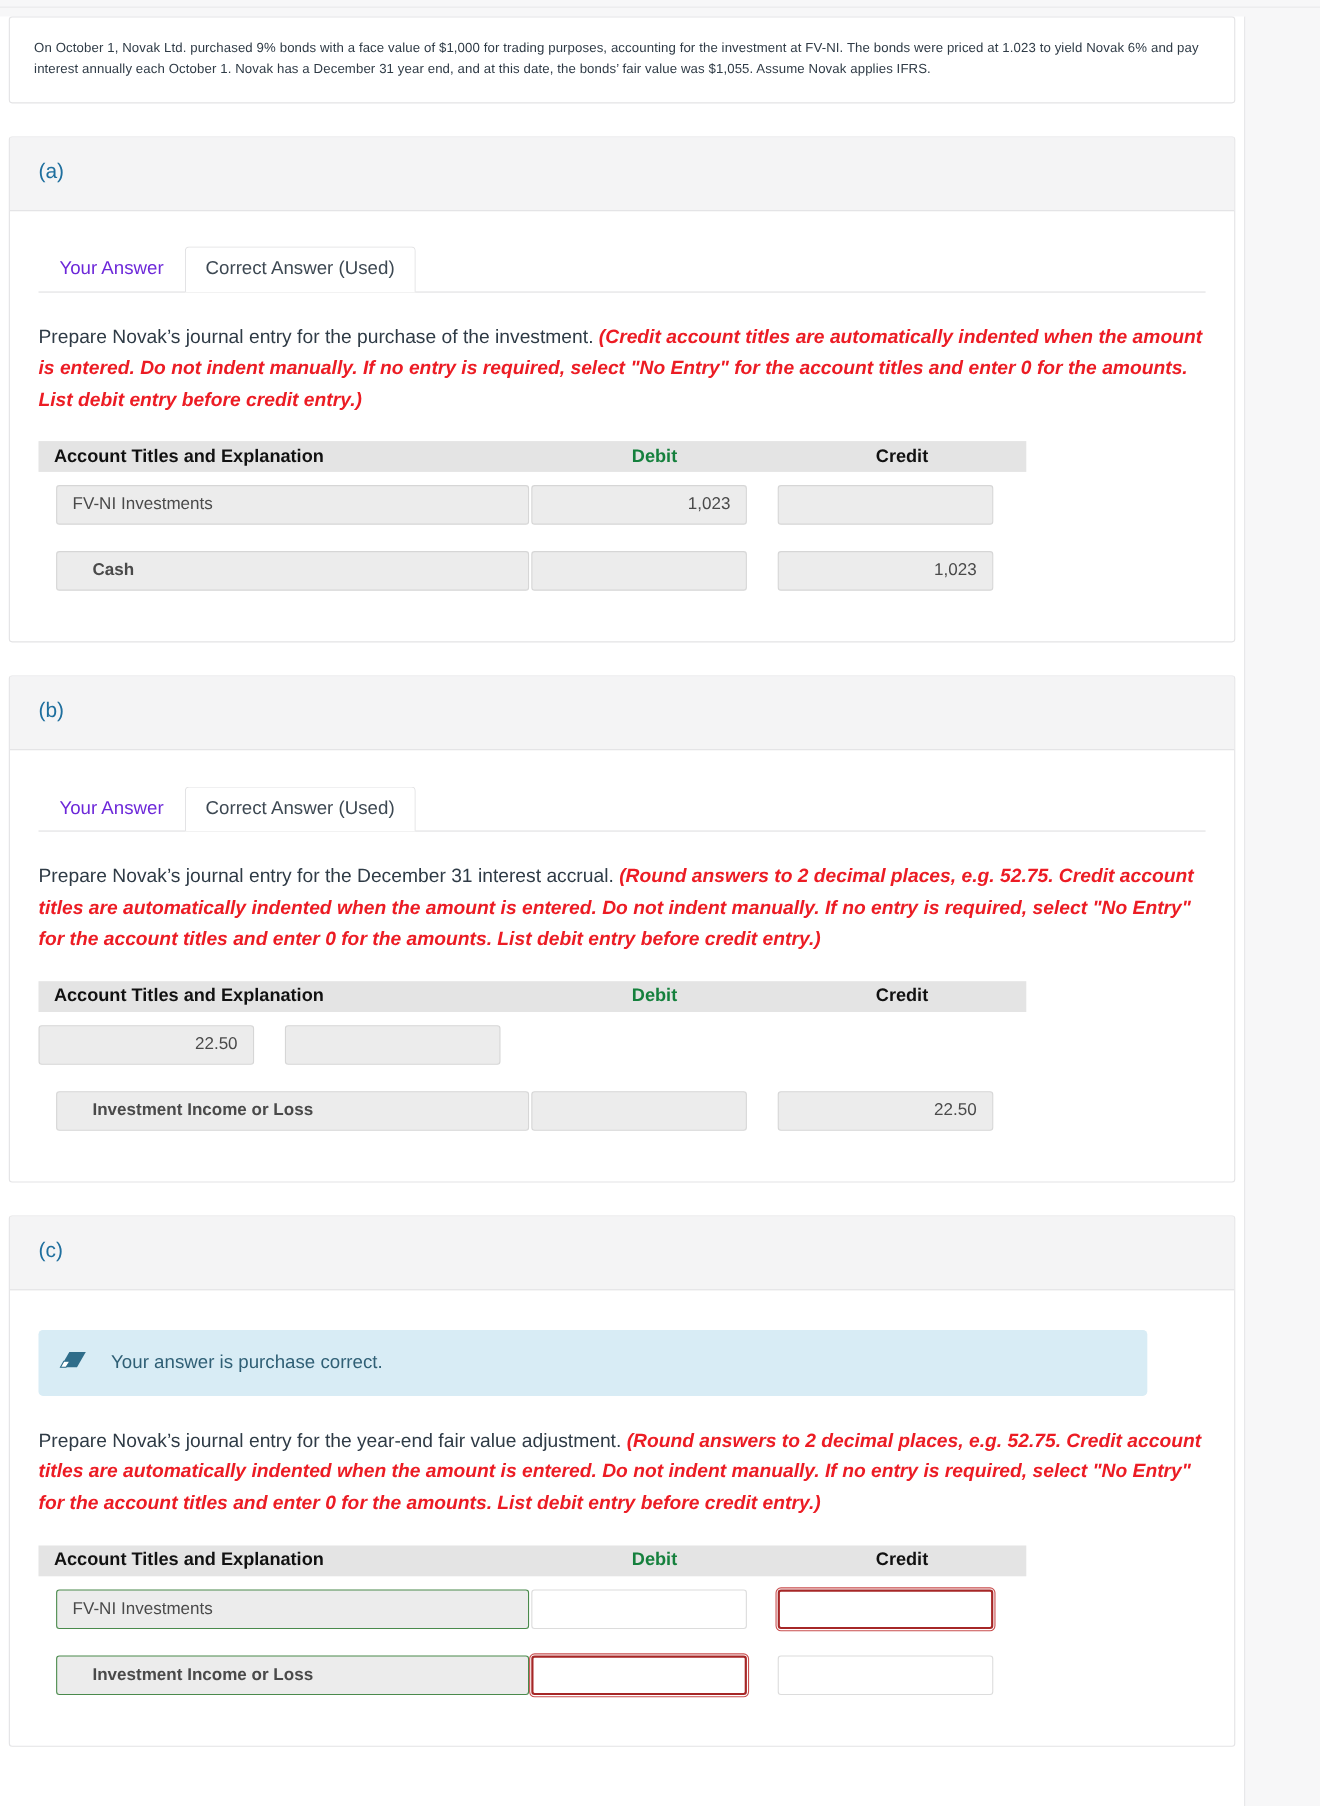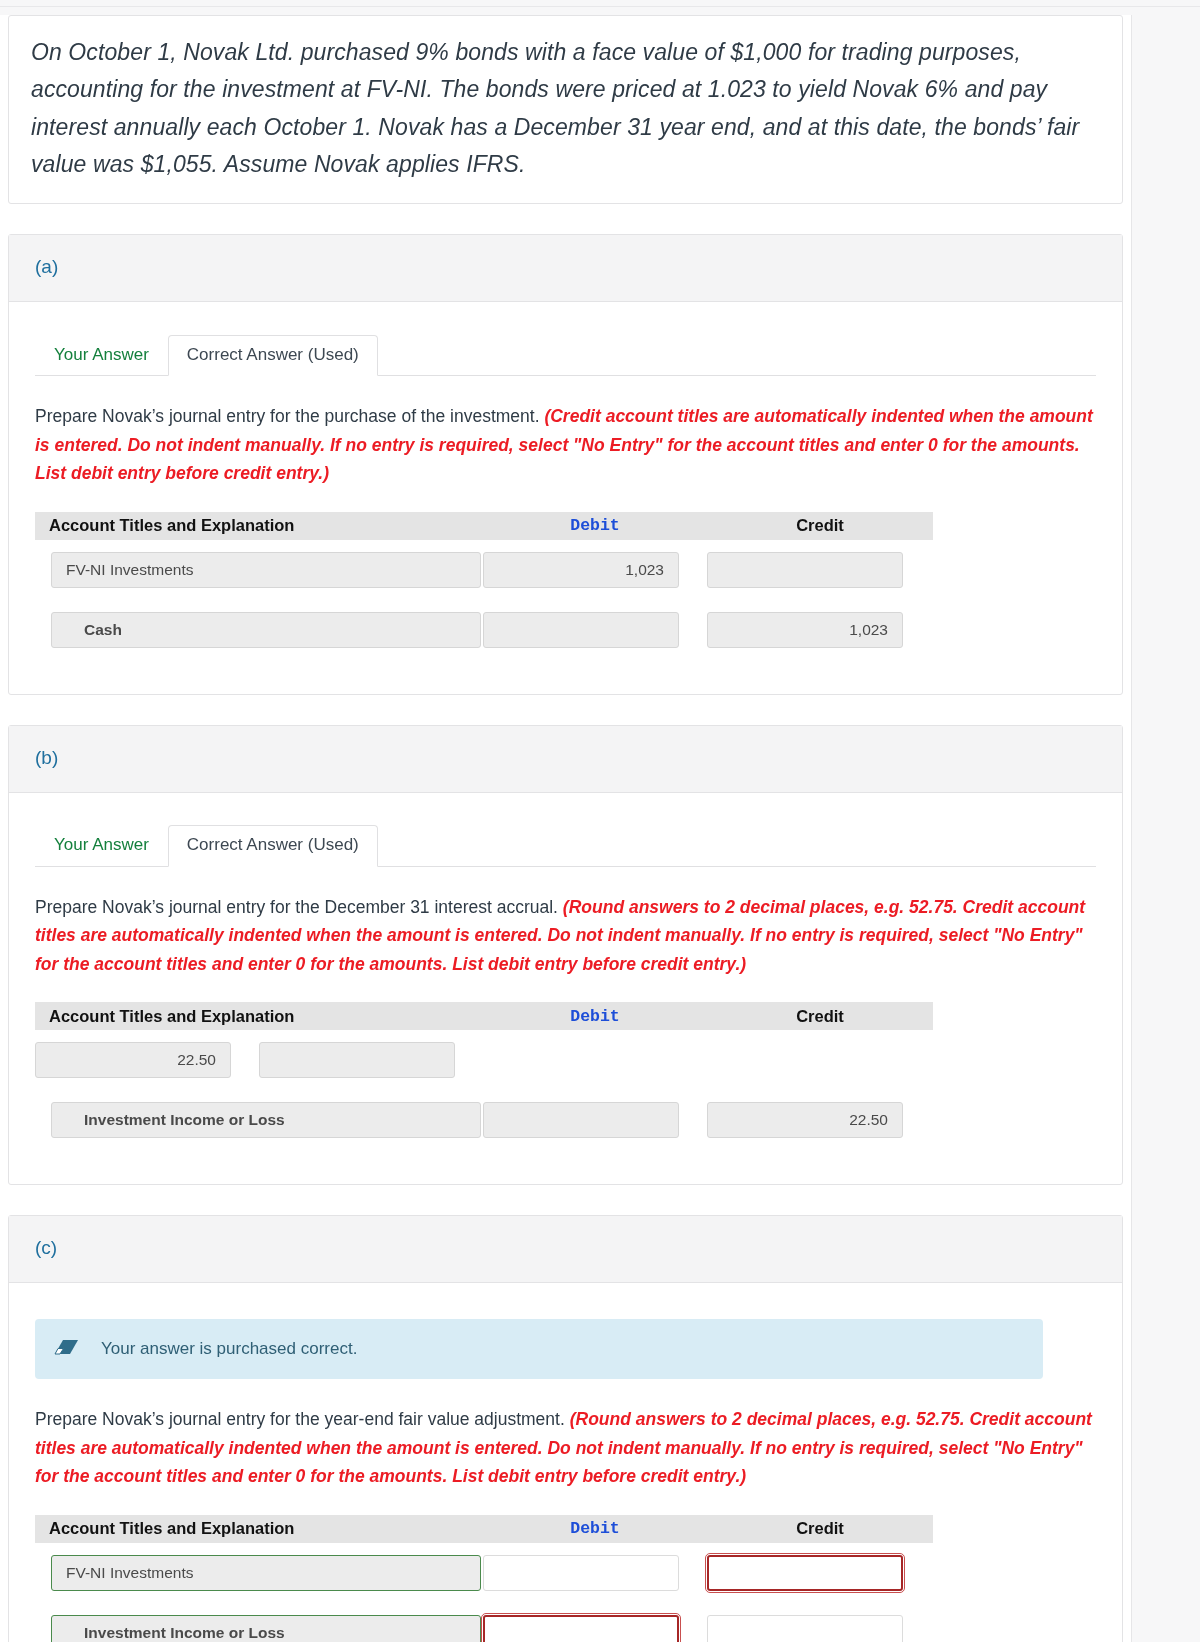--- a/index.html
+++ b/index.html
@@ -34,25 +34,24 @@
   }
   
   .prompt-card {
     margin: 8px 8px 0 8px;
     background: #ffffff;
     border: 1px solid #e3e3e5;
     border-radius: 3px;
     padding: 18px 22px 20px 22px;
   }
   .prompt-text {
-    font-size: 23px;
+    font-size: 12px;
     line-height: 1.62;
     color: #2f3b46;
     letter-spacing: 0.1px;
-    font-style: italic;
   }
   
   .part-block {
     margin: 30px 8px 0 8px;
     border: 1px solid #e3e3e5;
     border-radius: 3px;
     background: #ffffff;
   }
   .part-header {
     background: #f4f4f5;
@@ -76,21 +75,21 @@
     margin: 14px 0 0 0;
   }
   .tab {
     font-size: 17px;
     padding: 9px 18px 10px 18px;
     line-height: 1.2;
     cursor: pointer;
     white-space: nowrap;
   }
   .tab.inactive {
-    color: #15803d;
+    color: #6d28d9;
     border: 1px solid transparent;
     border-bottom: none;
   }
   .tab.active {
     color: #3d4852;
     background: #ffffff;
     border: 1px solid #e0e0e2;
     border-bottom: 1px solid #ffffff;
     border-radius: 4px 4px 0 0;
     margin-bottom: -1px;
@@ -123,22 +122,21 @@
     font-weight: bold;
     font-size: 16.5px;
     padding-left: 14px;
     color: #111;
   }
   .jhead .c-debit {
     width: 224px;
     text-align: center;
     font-weight: bold;
     font-size: 16.5px;
-    color: #1d4ed8;
-    font-family: Liberation Mono, monospace;
+    color: #15803d;
   }
   .jhead .c-credit {
     width: 226px;
     text-align: center;
     font-weight: bold;
     font-size: 16.5px;
     color: #111;
   }
   .jrow {
     display: flex;
@@ -309,21 +307,21 @@
         <span class="part-label">(c)</span>
       </div>
       <div class="part-body">
         <div class="alert">
           <span class="eraser-icon">
             <svg width="26" height="20" viewBox="0 0 26 20">
               <polygon points="7,17 2,17 10,3 25,3 17,17" fill="#2f6d8a"></polygon>
               <polygon points="7,17 2,17 5,11.5 10.5,11.5" fill="#ffffff" stroke="#2f6d8a" stroke-width="1"></polygon>
             </svg>
           </span>
-          <span class="alert-text">Your answer is purchased correct.</span>
+          <span class="alert-text">Your answer is purchase correct.</span>
         </div>
         <div class="instr">
           <span>Prepare Novak’s journal entry for the year-end fair value adjustment.</span>
           <span class="hint">(Round answers to 2 decimal places, e.g. 52.75. Credit account titles are automatically indented when the amount is entered. Do not indent manually. If no entry is required, select "No Entry" for the account titles and enter 0 for the amounts. List debit entry before credit entry.)</span>
         </div>
         <div class="jtable">
           <div class="jhead">
             <div class="c-acct">Account Titles and Explanation</div>
             <div class="c-debit">Debit</div>
             <div class="c-credit">Credit</div>

